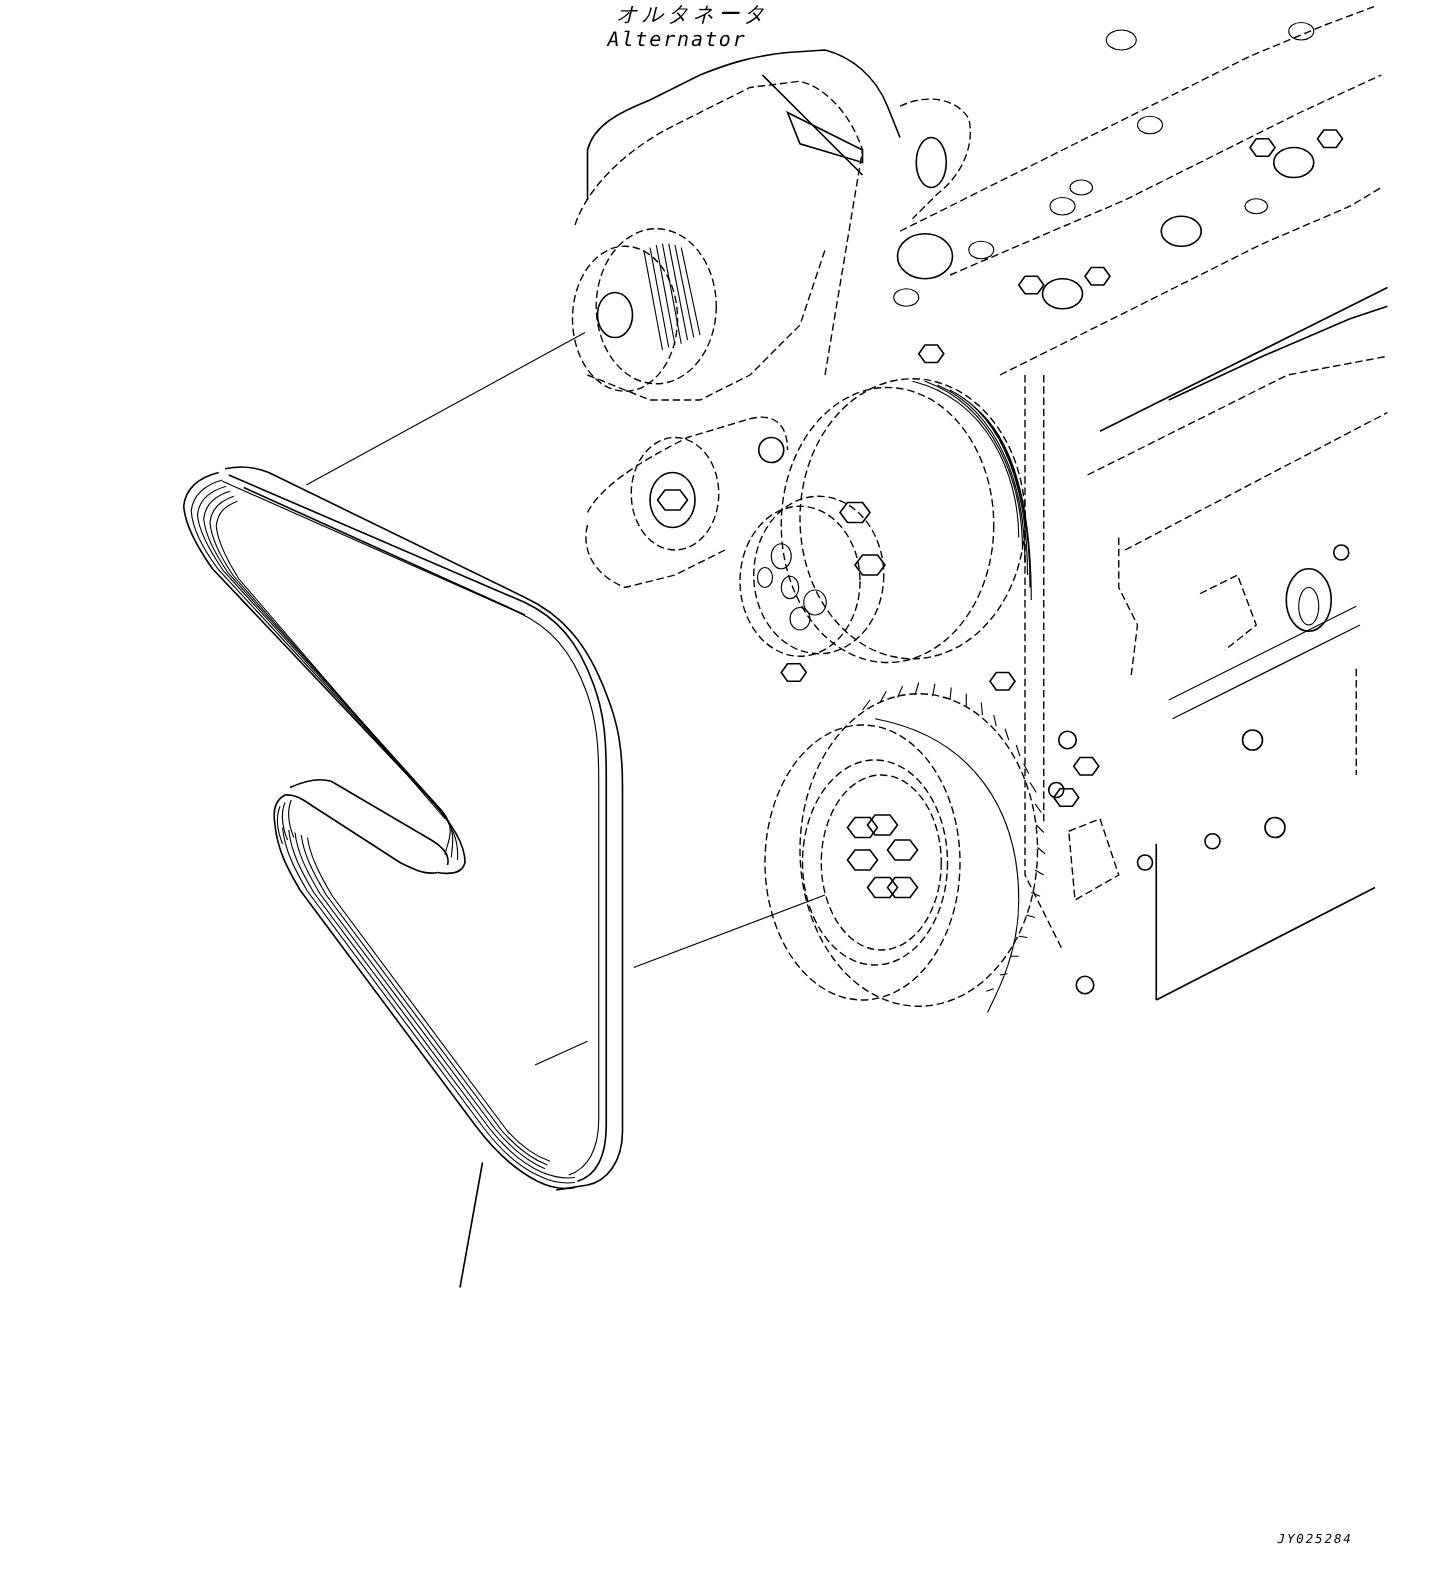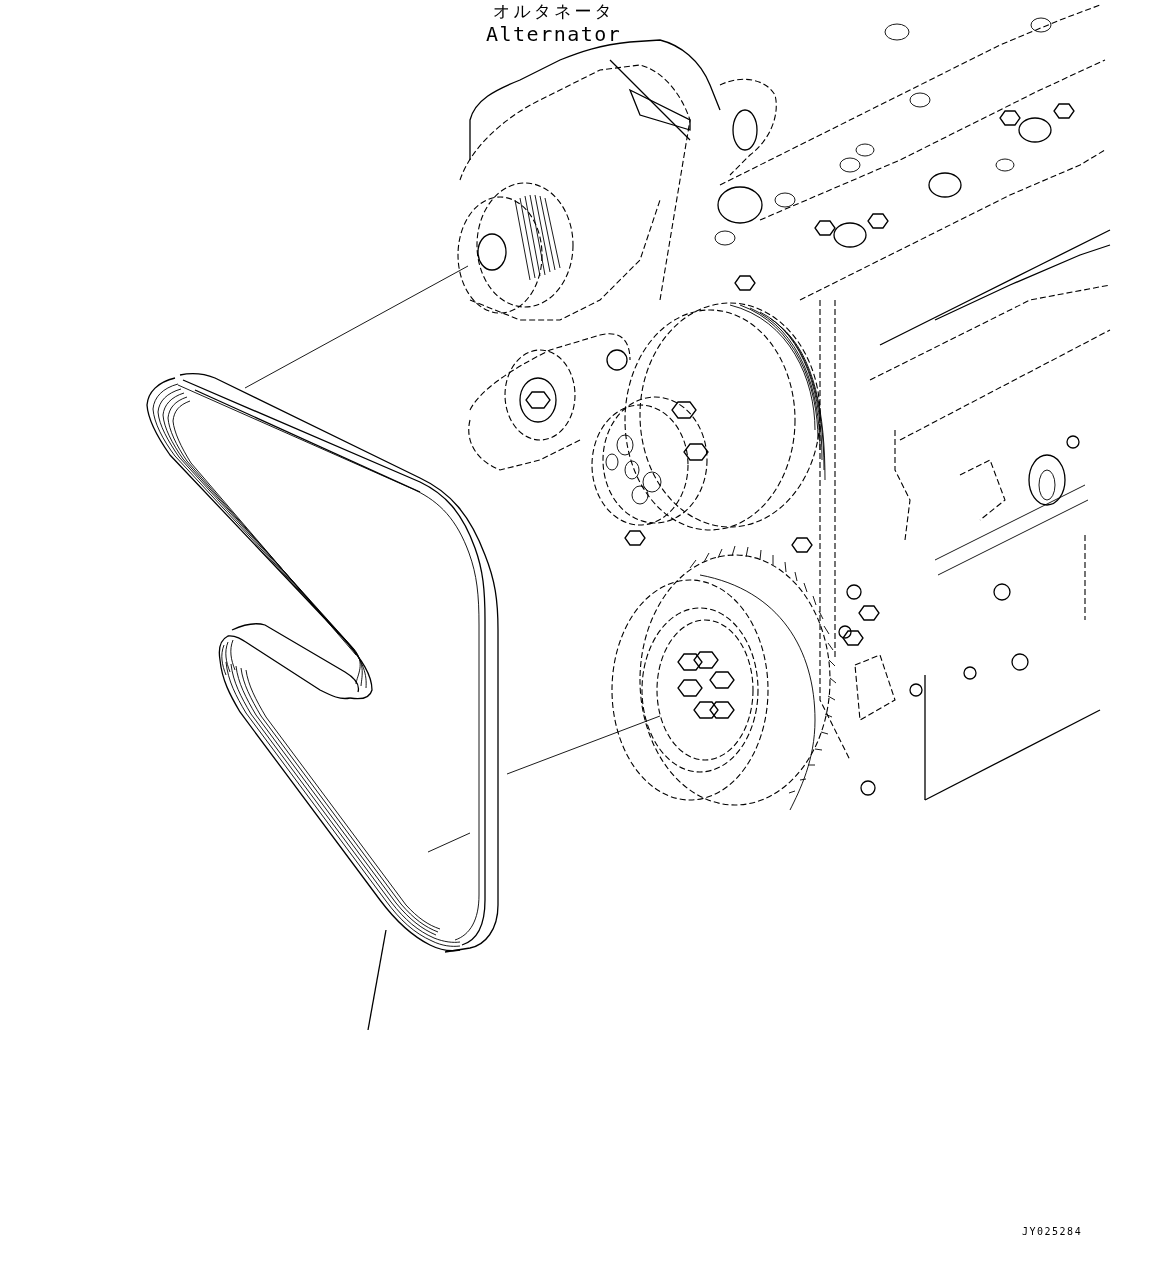--- a/index.html
+++ b/index.html
@@ -1,20 +1,20 @@
 <!DOCTYPE html>
 <html><head>
 <meta charset="utf-8">
 <style>
   html, body { margin: 0; padding: 0; background: #ffffff; }
   body { width: 1163px; height: 1273px; position: relative; overflow: hidden; font-family: "DejaVu Sans Mono", monospace; }
-  #diagram { position: absolute; left: 0; top: 0; width: 1163px; height: 1273px; }
+  #diagram { position: absolute; left: 0; top: 0; width: 1163px; height: 1273px; font-style: italic; }
   .lbl { position: absolute; color: #000; font-family: "DejaVu Sans Mono", monospace; white-space: nowrap; }
   .jp { left: 493px; top: 0px; font-size: 17px; letter-spacing: 3px; }
-  .en { left: 486px; top: 22px; font-size: 20px; letter-spacing: 1.5px; }
+  .en { left: 486px; top: 22px; font-size: 16px; letter-spacing: 1.5px; }
   .fig { left: 1022px; top: 1226px; font-size: 10px; letter-spacing: 1.5px; }
   svg .s { fill: none; stroke: #000; stroke-width: 1.3; }
   svg .d { fill: none; stroke: #000; stroke-width: 1.1; stroke-dasharray: 6 3; }
   svg .t { fill: none; stroke: #000; stroke-width: 0.9; }
 </style>
 </head>
 <body>
 
 <div id="diagram">
   <svg width="1163" height="1273" viewBox="0 0 1163 1273" xmlns="http://www.w3.org/2000/svg">

